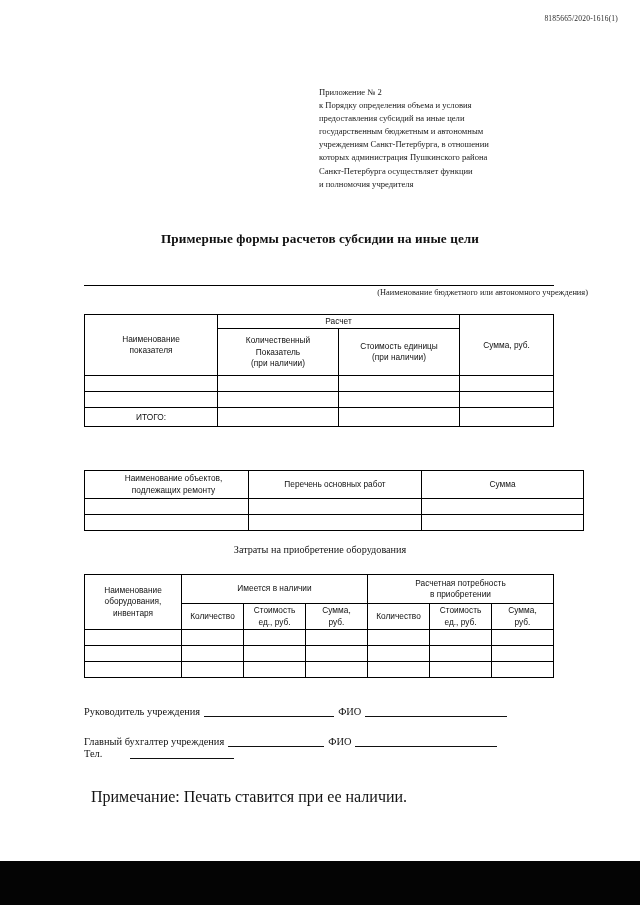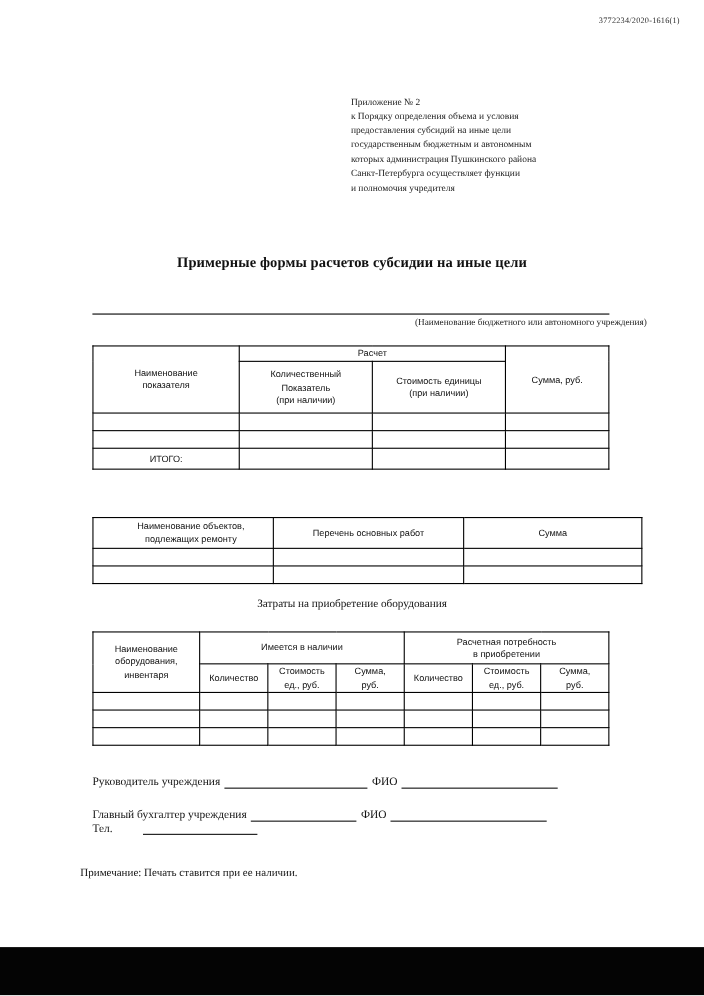--- a/index.html
+++ b/index.html
@@ -148,47 +148,48 @@
     margin: 0 4px;
   }
   .rule-w1 { width: 96px; }
   .rule-w2 { width: 130px; }
   .rule-w4 { width: 142px; }
   .rule-w5 { width: 104px; }
   .tel-row { margin-top: 1px; gap: 24px; }
 
   .note {
     position: absolute;
-    left: 73px;
+    left: 91px;
     top: 788px;
-    font-size: 10px;
+    font-size: 16px;
     color: #141414;
   }
 
   .scan-band {
     position: absolute;
     left: 0;
     top: 861px;
     width: 640px;
     height: 44px;
     background: #040404;
   }
 </style>
 </head>
 <body>
 
 <div class="page">
 
-  <div class="scan-header">3772234/2020-1616(1)</div>
+  <div class="scan-header">8185665/2020-1616(1)</div>
 
   <div class="appendix-block">
     <div>Приложение № 2</div>
     <div>к Порядку определения объема и условия</div>
     <div>предоставления субсидий на иные цели</div>
     <div>государственным бюджетным и автономным</div>
+    <div>учреждениям Санкт-Петербурга, в отношении</div>
     <div>которых администрация Пушкинского района</div>
     <div>Санкт-Петербурга осуществляет функции</div>
     <div>и полномочия учредителя</div>
   </div>
 
   <div class="doc-title">
     <div>Примерные формы расчетов субсидии на иные цели</div>
   </div>
 
   <div class="org-rule"></div>

